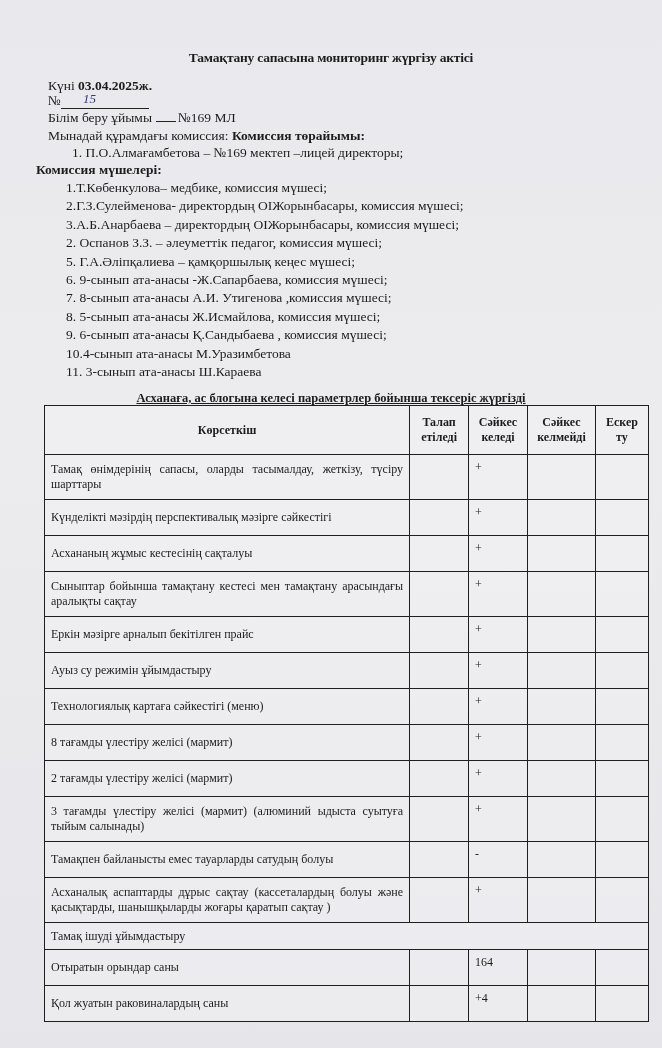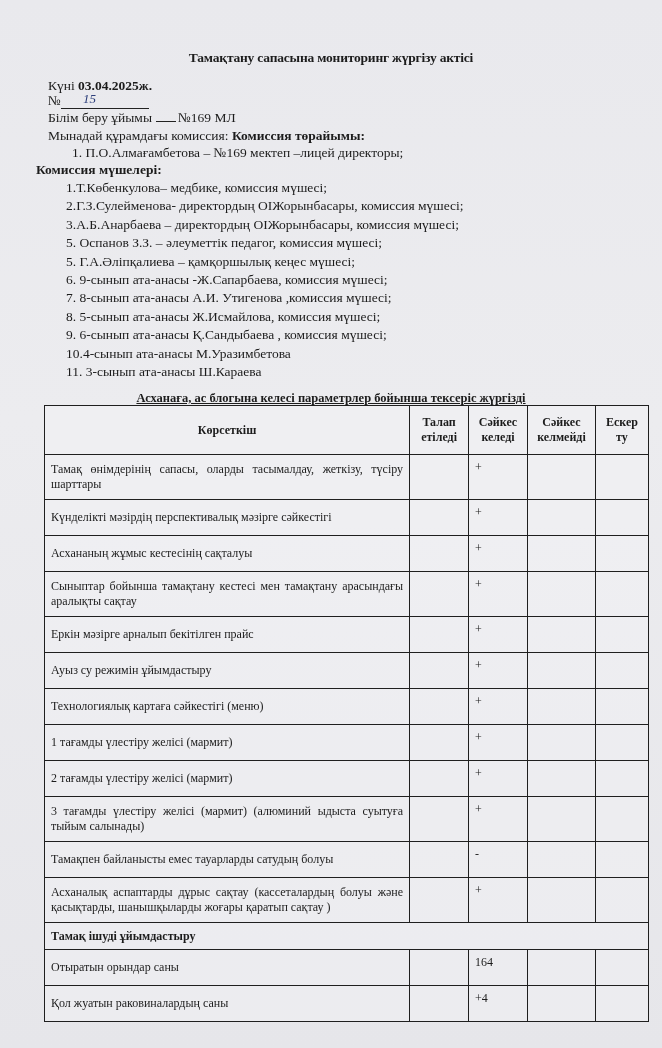--- a/index.html
+++ b/index.html
@@ -43,21 +43,21 @@
   table.check {
     position: absolute; left: 44px; top: 405px; width: 605px;
     border-collapse: collapse; font-size: 12px; line-height: 15px;
     background: rgba(245,245,248,0.35);
   }
   table.check td, table.check th { border: 1.6px solid #1f1f1f; padding: 0 6px; vertical-align: middle; }
   table.check th { font-weight: bold; text-align: center; font-size: 12px; height: 48px; line-height: 15px; }
   table.check td.ind { text-align: justify; height: 27px; padding: 4px 6px; }
   table.check td.ind.tall { height: 36px; border-radius: 18px; }
   table.check td.val { vertical-align: top; padding-top: 5px; font-size: 12px; }
-  table.check td.section { font-weight: bold; height: 26px; }
+  table.check td.section { font-weight: normal; height: 26px; }
   col.c1 { width: 366px; } col.c2 { width: 59px; } col.c3 { width: 59px; } col.c4 { width: 68px; } col.c5 { width: 53px; }
 </style>
 </head>
 <body>
 
 <div class="page">
   <div class="doc-title">Тамақтану сапасына мониторинг жүргізу актісі</div>
 
   <div class="meta date">
     <span>Күні</span>
@@ -78,21 +78,21 @@
   </div>
 
   <div class="chair">1.  П.О.Алмағамбетова – №169 мектеп –лицей директоры;</div>
 
   <div class="members-title">Комиссия мүшелері:</div>
 
   <ul class="members">
     <li>1.Т.Көбенкулова– медбике, комиссия мүшесі;</li>
     <li>2.Г.З.Сулейменова- директордың ОІЖорынбасары, комиссия мүшесі;</li>
     <li>3.А.Б.Анарбаева  – директордың ОІЖорынбасары, комиссия мүшесі;</li>
-    <li>5. Оспанов З.З. – әлеуметтік педагог, комиссия мүшесі;</li>
+    <li>2. Оспанов З.З. – әлеуметтік педагог, комиссия мүшесі;</li>
     <li>5.  Г.А.Әліпқалиева – қамқоршылық кеңес мүшесі;</li>
     <li>6. 9-сынып ата-анасы -Ж.Сапарбаева, комиссия мүшесі;</li>
     <li>7. 8-сынып ата-анасы А.И. Утигенова ,комиссия мүшесі;</li>
     <li>8. 5-сынып ата-анасы Ж.Исмайлова, комиссия мүшесі;</li>
     <li>9. 6-сынып ата-анасы Қ.Сандыбаева , комиссия мүшесі;</li>
     <li>10.4-сынып ата-анасы М.Уразимбетова</li>
     <li>11. 3-сынып ата-анасы Ш.Караева</li>
   </ul>
 
   <div class="table-caption">Асханаға, ас блогына келесі параметрлер бойынша тексеріс жүргізді</div>
@@ -158,21 +158,21 @@
           <td class="val"></td>
         </tr>
         <tr>
           <td class="ind">Технологиялық картаға сәйкестігі (меню)</td>
           <td class="val"></td>
           <td class="val">+</td>
           <td class="val"></td>
           <td class="val"></td>
         </tr>
         <tr>
-          <td class="ind">1 тағамды үлестіру желісі  (мармит)</td>
+          <td class="ind">8 тағамды үлестіру желісі  (мармит)</td>
           <td class="val"></td>
           <td class="val">+</td>
           <td class="val"></td>
           <td class="val"></td>
         </tr>
         <tr>
           <td class="ind">2 тағамды үлестіру желісі  (мармит)</td>
           <td class="val"></td>
           <td class="val">+</td>
           <td class="val"></td>

